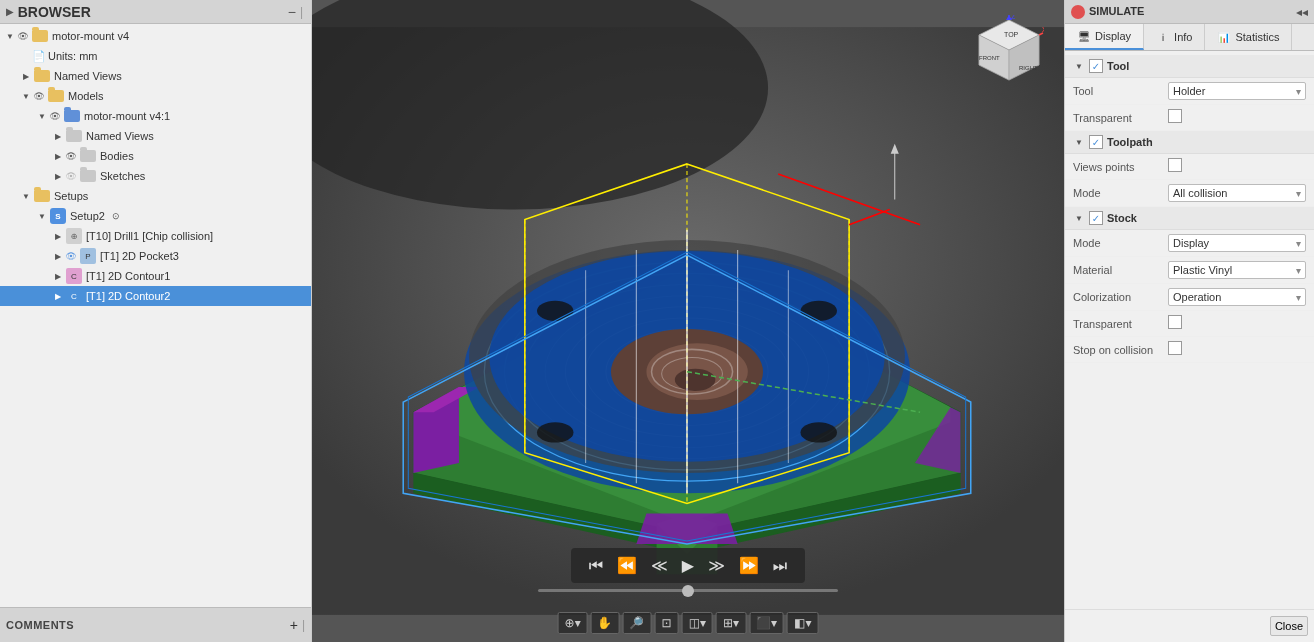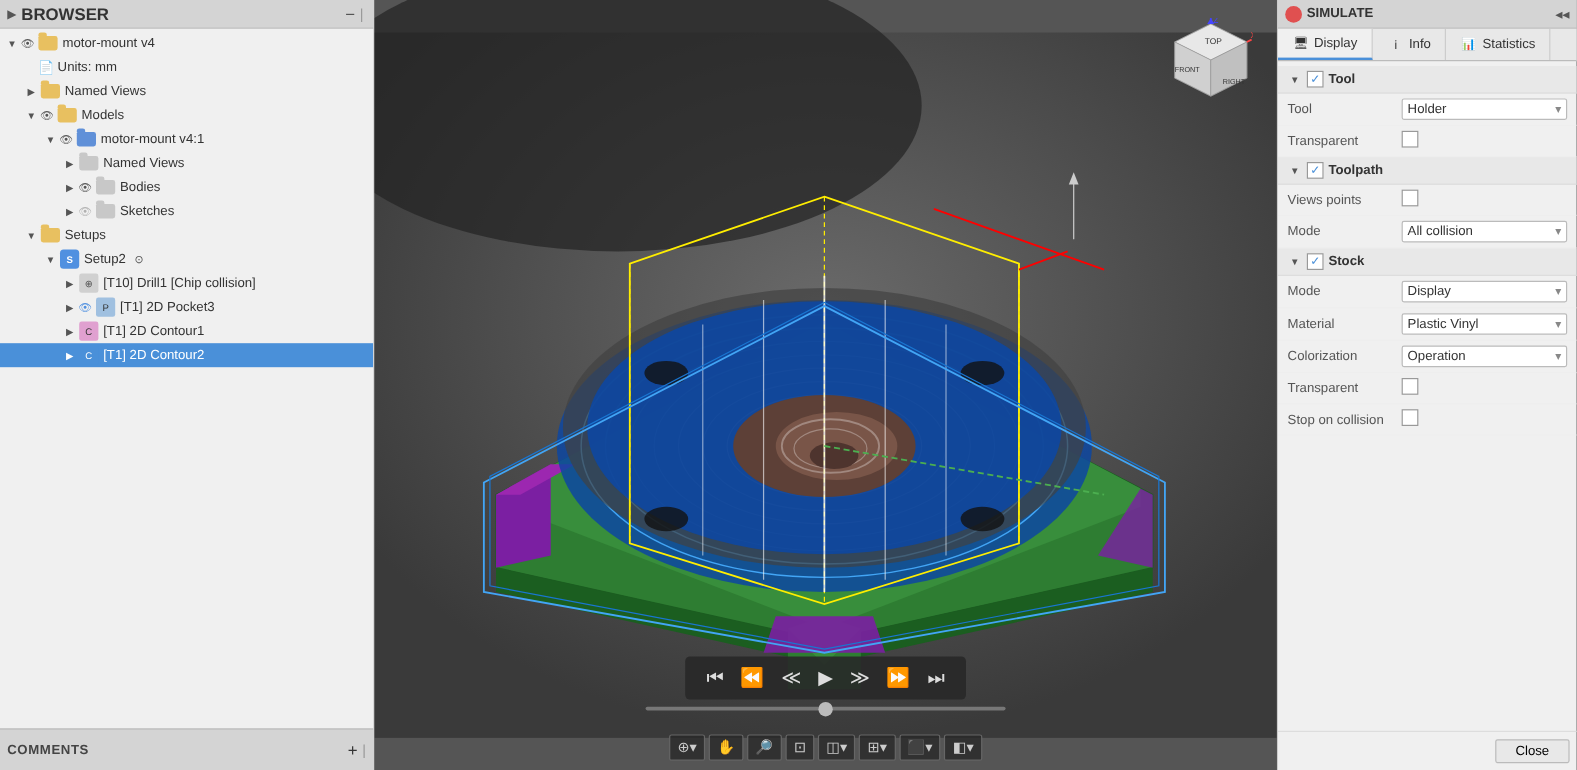--- a/index.html
+++ b/index.html
@@ -342,21 +342,21 @@
       background: white;
       display: inline-block;
     }
 
     .close-btn {
       position: absolute;
       bottom: 8px;
       right: 8px;
       background: #e8e8e8;
       border: 1px solid #bbb;
-      padding: 3px 16px;
+      padding: 3px 4px;
       font-size: 11px;
       cursor: pointer;
       border-radius: 2px;
     }
 
     .right-panel-footer {
       padding: 6px;
       display: flex;
       justify-content: flex-end;
       border-top: 1px solid #ddd;

